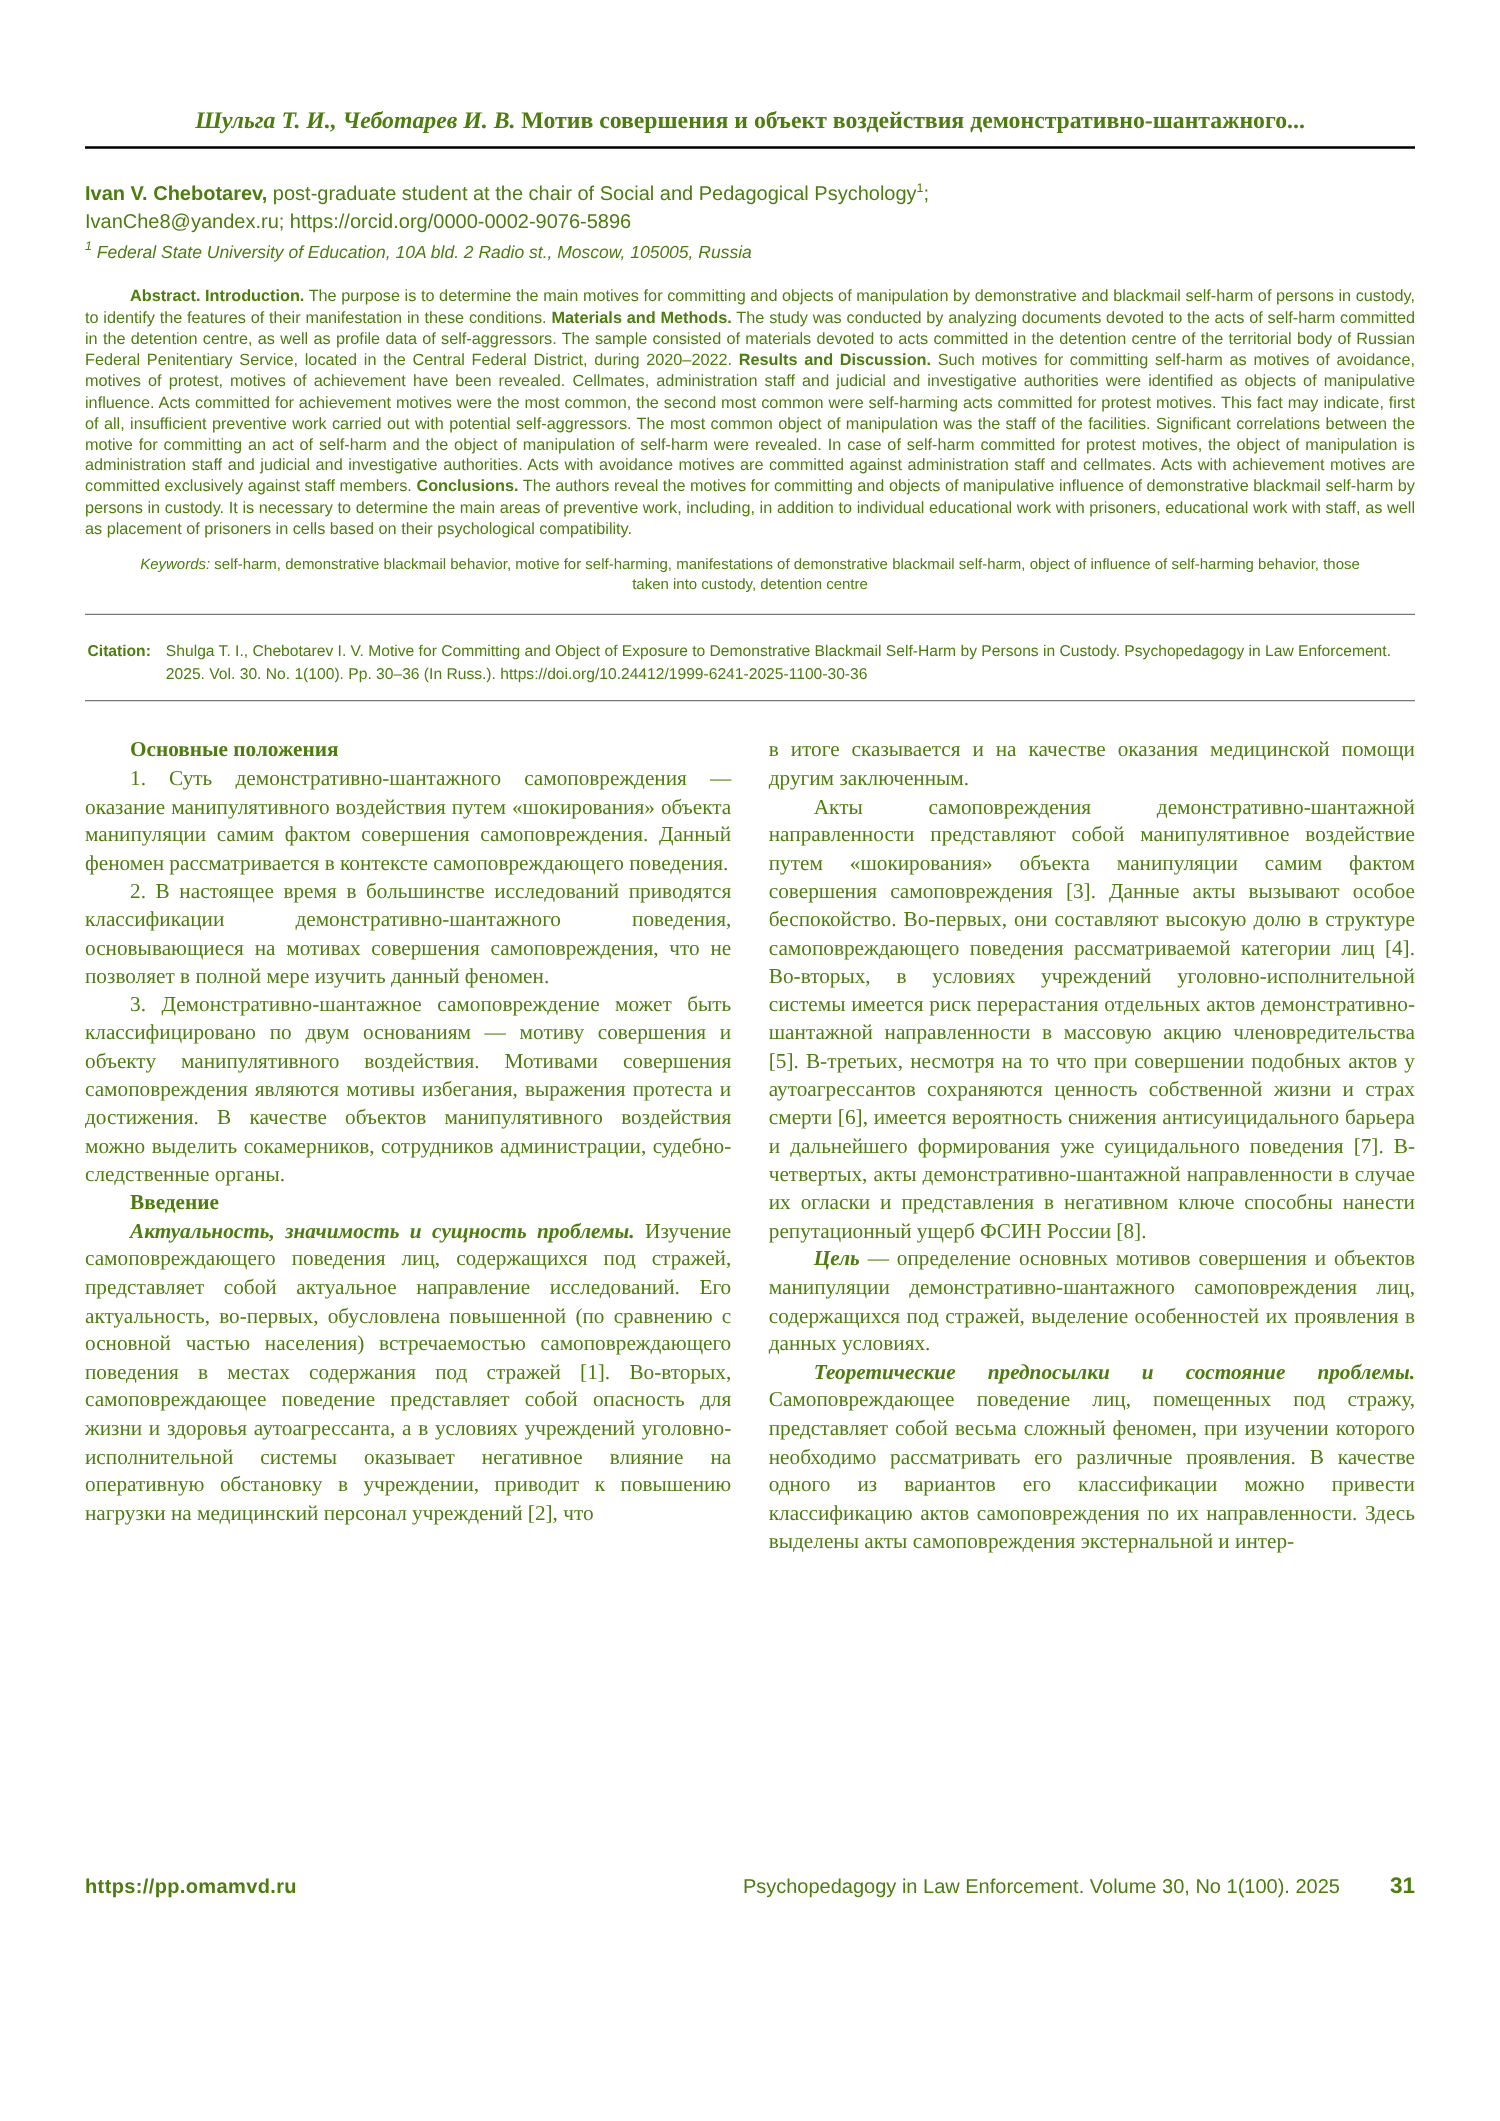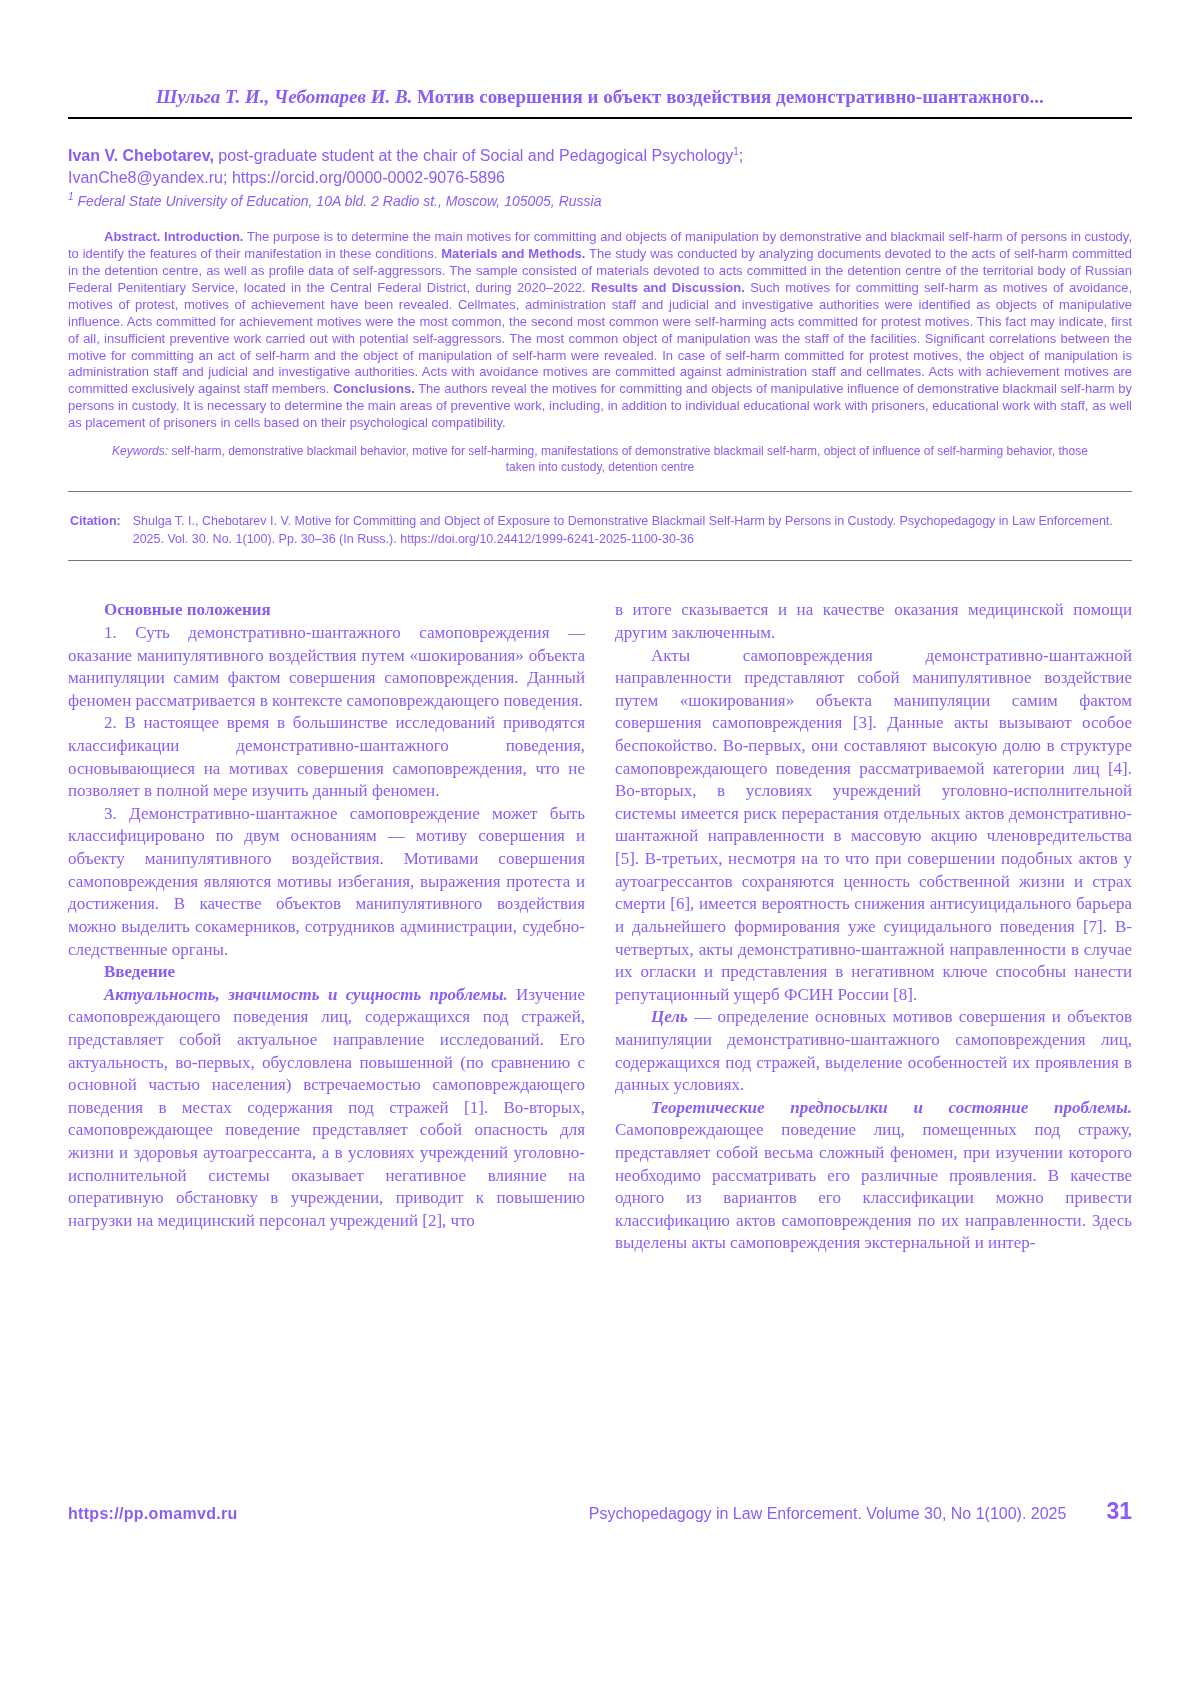--- a/index.html
+++ b/index.html
@@ -3,21 +3,21 @@
 <meta charset="utf-8">
 <style>
   html,body{margin:0;padding:0;background:#ffffff;}
   .page{
     position:relative;
     width:1200px;height:1697px;
     box-sizing:border-box;
     margin:0 auto;
     padding:86px 68px 0 68px;
     background:#ffffff;
-    color:#8b5cf6;
+    color:#4d7c0f;
     font-family:"Liberation Sans","DejaVu Sans",sans-serif;
     overflow:hidden;
   }
   
   .running-head{
     text-align:center;
     font-family:"Liberation Serif","DejaVu Serif",serif;
     font-weight:700;
     font-size:19px;
     line-height:1.2;
@@ -56,21 +56,21 @@
     display:flex;
     gap:12px;
     font-size:12.5px;
     line-height:1.45;
   }
   .cit-label{font-weight:700;flex:0 0 50px;}
   .cit-text{flex:1;}
   .cit-journal{}
   
   .columns{
-    margin-top:38px;
+    margin-top:28px;
     display:flex;
     gap:30px;
     font-family:"Liberation Serif","DejaVu Serif",serif;
     font-size:17px;
     line-height:1.33;
   }
   .col{flex:1;min-width:0;text-align:justify;}
   .col p{margin:0;text-indent:36px;}
   .col p.flush{text-indent:0;}
   .col p.head{font-weight:700;}
@@ -79,21 +79,21 @@
   .footer{
     position:absolute;
     left:68px;right:68px;top:1498px;
     display:flex;
     align-items:baseline;
     font-size:16px;
     gap:40px;
   }
   .footer-url{font-weight:700;letter-spacing:.3px;}
   .footer-center{flex:1;text-align:right;}
-  .footer-page{font-weight:700;font-size:23px;font-family:"Liberation Sans","DejaVu Sans",sans-serif;}
+  .footer-page{font-weight:700;font-size:18px;font-family:"Liberation Sans","DejaVu Sans",sans-serif;}
 </style>
 </head>
 <body>
 
 <div class="page">
 
   <div class="running-head">
     <span class="rh-authors">Шульга Т. И., Чеботарев И. В.</span><span> Мотив совершения и объект воздействия демонстративно-шантажного...</span>
   </div>
   <div class="head-rule"></div>

